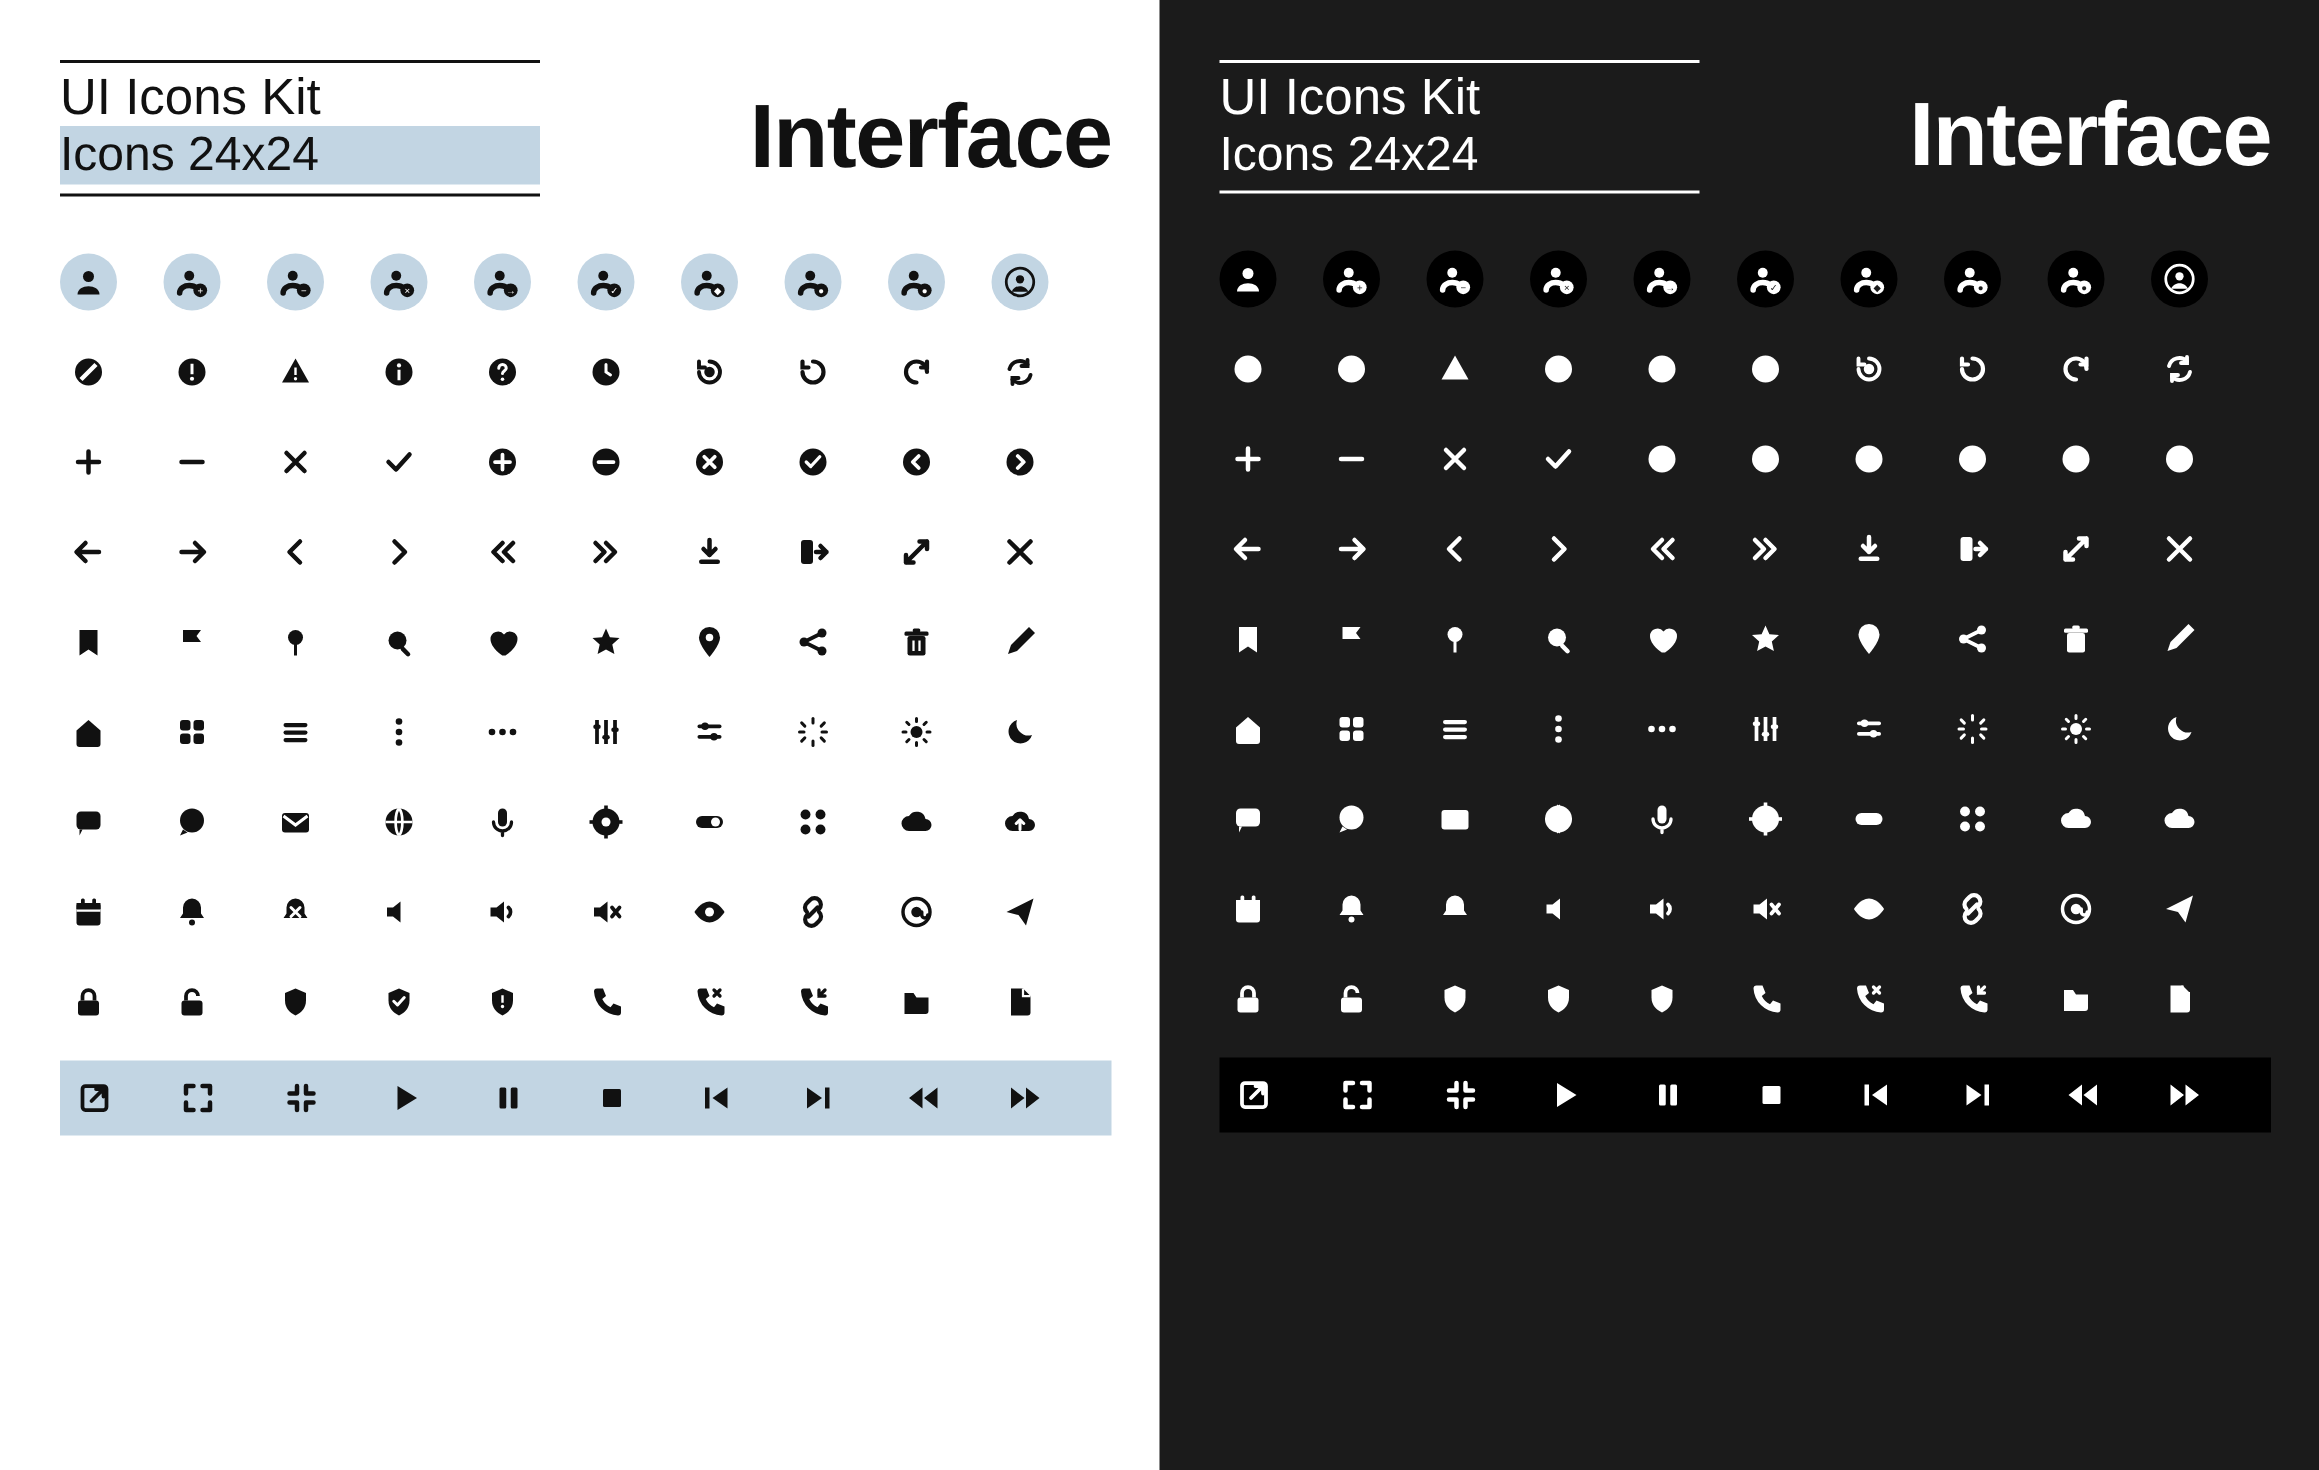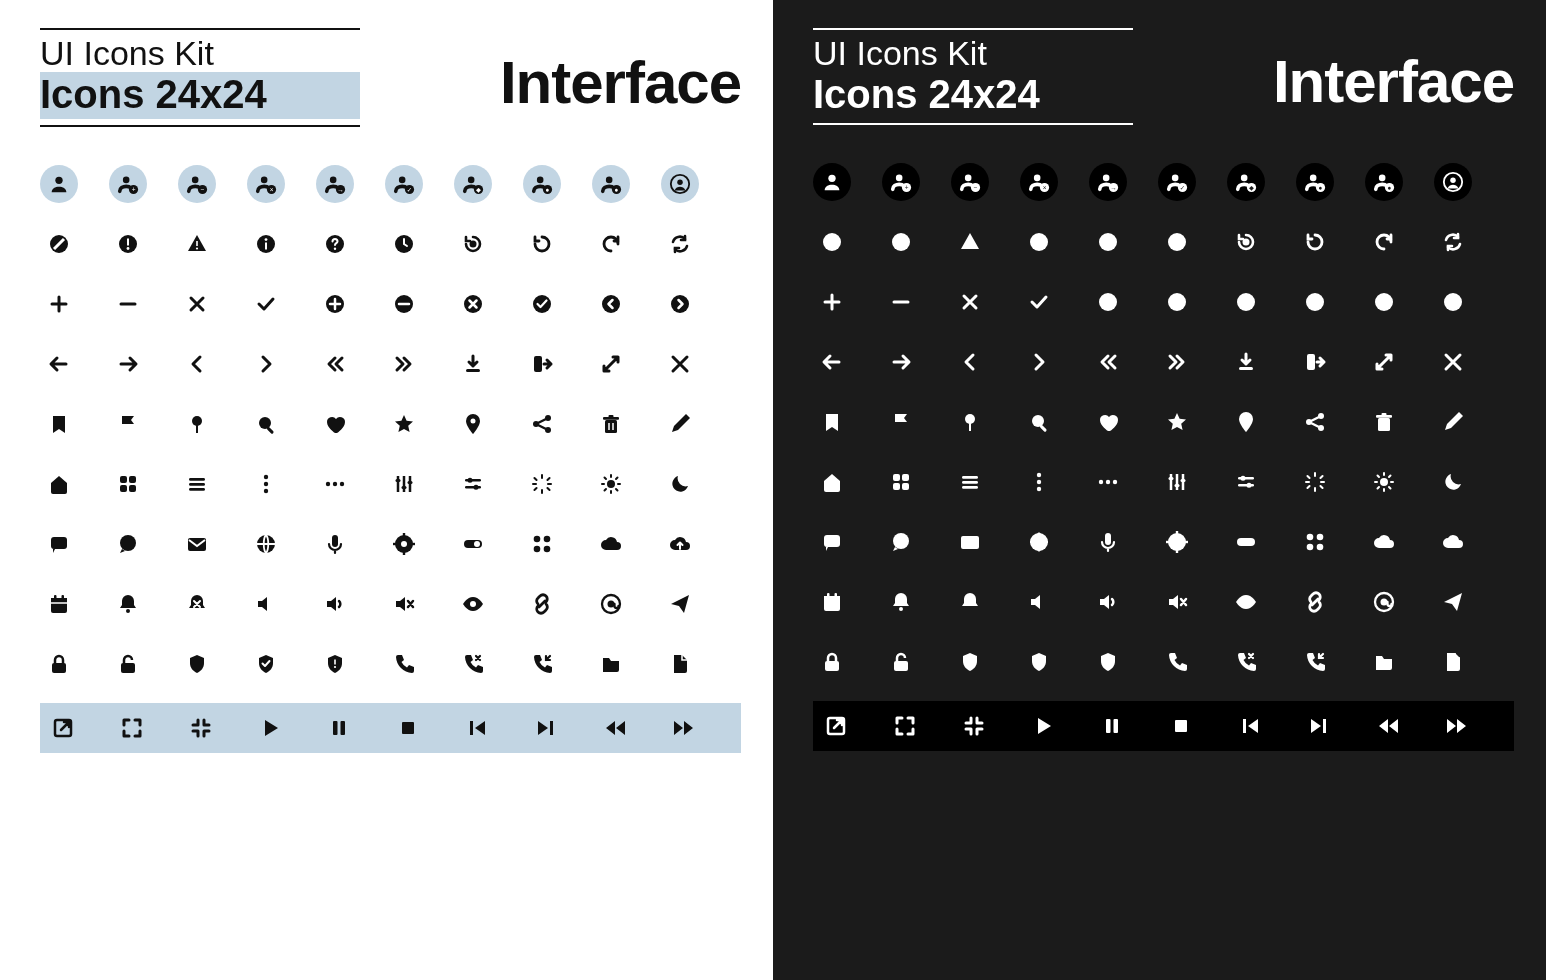--- a/index.html
+++ b/index.html
@@ -13,31 +13,31 @@
   .panel {
     width: 50%;
     height: 100%;
     padding: 28px 32px 20px 40px;
     display: flex;
     flex-direction: column;
   }
   .panel.light { background: #ffffff; color: #111111; }
   .panel.dark  { background: #1b1b1b; color: #ffffff; }
 
-  .header { display: flex; align-items: center; justify-content: space-between; }
+  .header { display: flex; align-items: center; justify-content: space-between; margin-top: 12px; }
   .title-block { display: flex; flex-direction: column; }
   .rule { height: 2px; width: 320px; margin-bottom: 6px; }
   .light .rule { background:#111; }
   .dark .rule  { background:#fff; }
   .rule-small { height:2px; width:320px; margin-top:6px; margin-bottom:10px; }
   .light .rule-small { background:#111; }
   .dark .rule-small  { background:#fff; }
 
   .kit-title { font-size: 34px; font-weight: 300; line-height: 1.05; }
-  .kit-sub   { font-size: 40px; font-weight: 700; }
+  .kit-sub   { font-size: 32px; font-weight: 400; }
   .light .kit-sub { background: #c2d5e3; padding: 0 6px 2px 0; display:inline-block; }
   .category  { font-size: 60px; font-weight: 800; letter-spacing: -1px; }
 
   .row {
     display: flex;
     flex-wrap: nowrap;
     justify-content: flex-start;
     gap: 31px;
     margin-top: 22px;
   }

